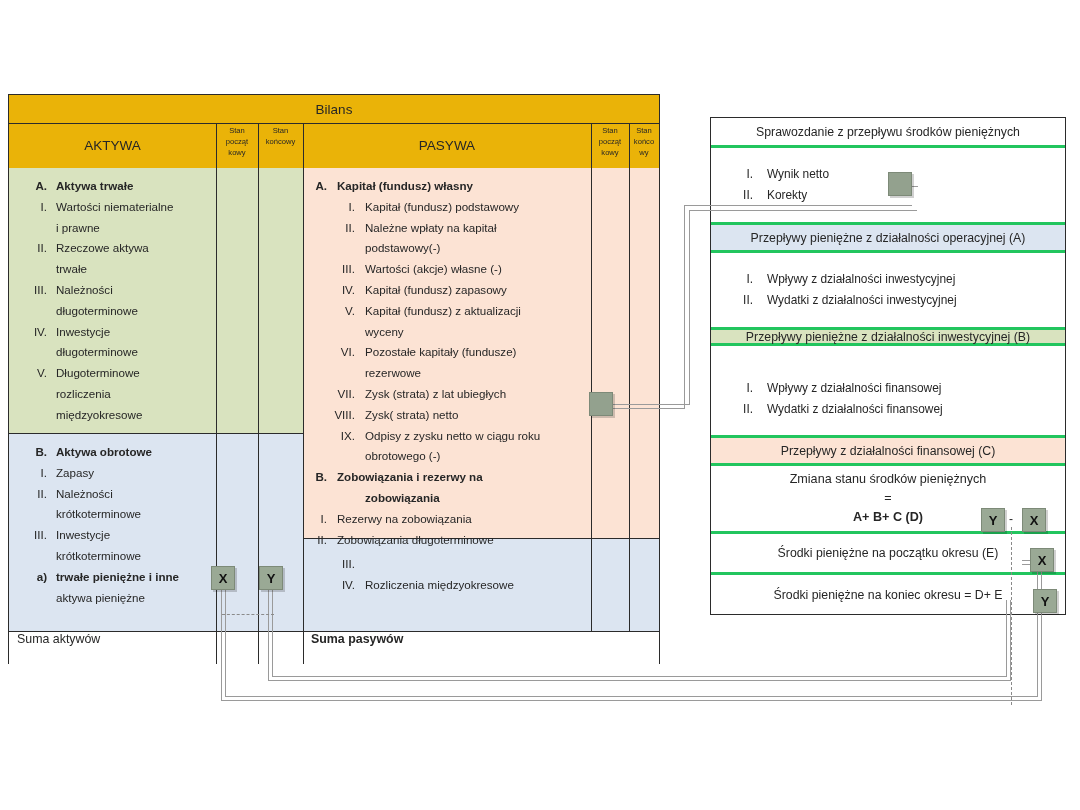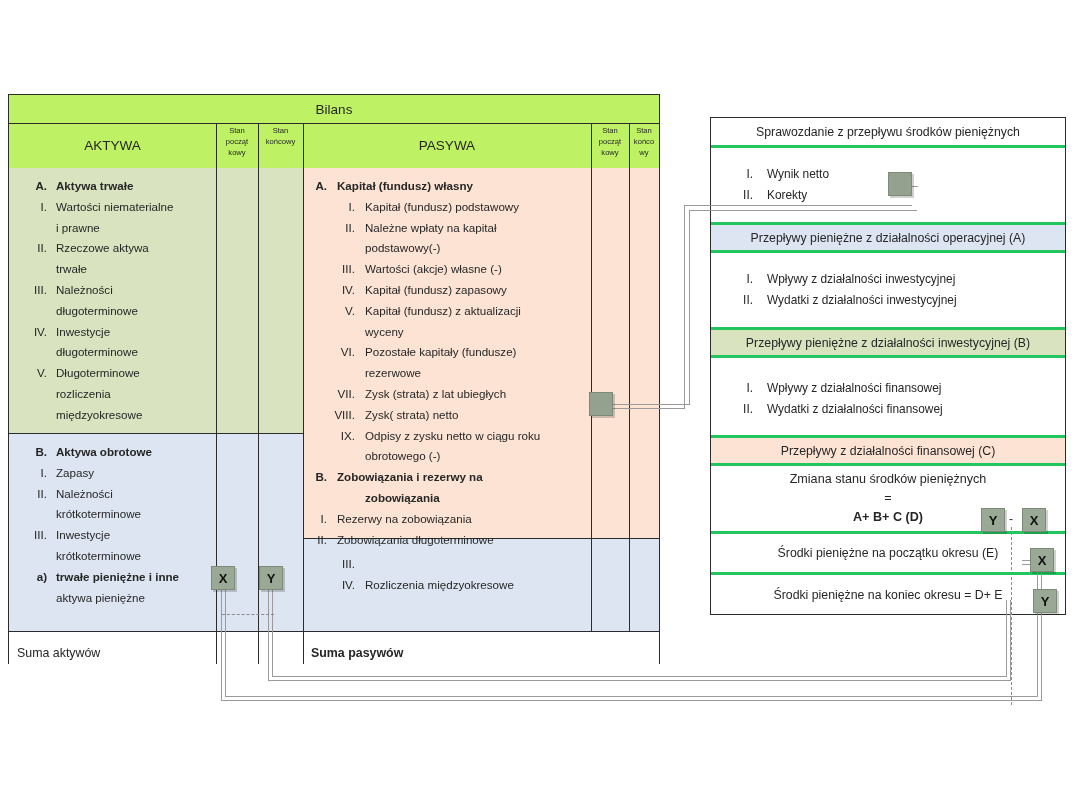--- a/index.html
+++ b/index.html
@@ -12,21 +12,21 @@
     overflow:hidden;
   }
   .stage{position:absolute;left:0;top:0;width:1080px;height:810px;}
 
   
   .abs{position:absolute;box-sizing:border-box;}
 
   
   #bilans{
     left:8px;top:94px;width:652px;height:570px;
-    border:1px solid #2b2b2b;background:#bef264;
+    border:1px solid #2b2b2b;background:#eab308;
   }
   .bil-title{
     position:absolute;left:0;top:0;width:100%;height:28px;
     display:flex;align-items:center;justify-content:center;
     font-size:13.5px;border-bottom:1px solid #2b2b2b;color:#262626;
   }
   .bil-head{
     position:absolute;left:0;top:28px;width:100%;height:45px;
     border-bottom:1px solid #2b2b2b;
   }
@@ -54,21 +54,21 @@
   
   .L .num{width:26px;margin-right:9px;}
   .R .num{width:40px;margin-right:10px;}
   .R .num.top{width:26px;margin-right:10px;}
 
   .suma{
     position:absolute;left:0;width:100%;height:33px;
     border-top:1px solid #2b2b2b;background:#fff;
     font-size:12.4px;color:#262626;
   }
-  .suma span{position:absolute;top:14px;}
+  .suma span{position:absolute;top:0;}
 
   
   #cashflow{
     left:710px;top:117px;width:356px;height:498px;
     border:1px solid #2b2b2b;background:#fff;
   }
   .cf-row{position:absolute;left:0;width:100%;box-sizing:border-box;
           border-bottom:3px solid #22c55e;}
   .cf-row.nb{border-bottom:none;}
   .cf-center{display:flex;align-items:center;justify-content:center;
@@ -367,21 +367,21 @@
             <span class="num">I.</span>
             <span class="txt">Wpływy z działalności inwestycyjnej</span>
           </div>
           <div class="row">
             <span class="num">II.</span>
             <span class="txt">Wydatki z działalności inwestycyjnej</span>
           </div>
         </div>
     </div>
 
-    <div class="cf-row green" style="top:212px;height:28px;">
+    <div class="cf-row green" style="top:212px;height:16px;">
       <div class="cf-center">Przepływy pieniężne z działalności inwestycyjnej (B)</div>
     </div>
 
     <div class="cf-row" style="top:244px;height:76px;">
       <div class="cf-list" id="cf-financing" style="padding-top:16px;">
           <div class="row">
             <span class="num">I.</span>
             <span class="txt">Wpływy z działalności finansowej</span>
           </div>
           <div class="row">

